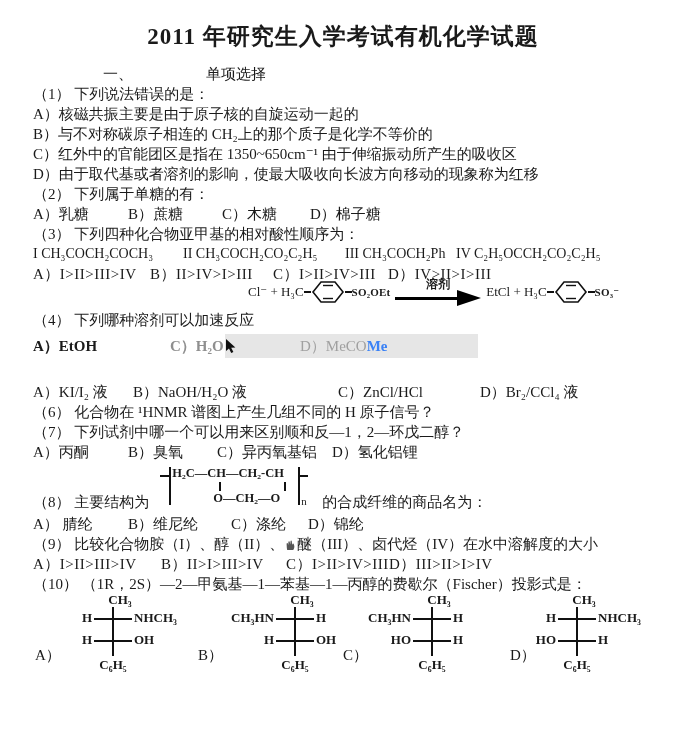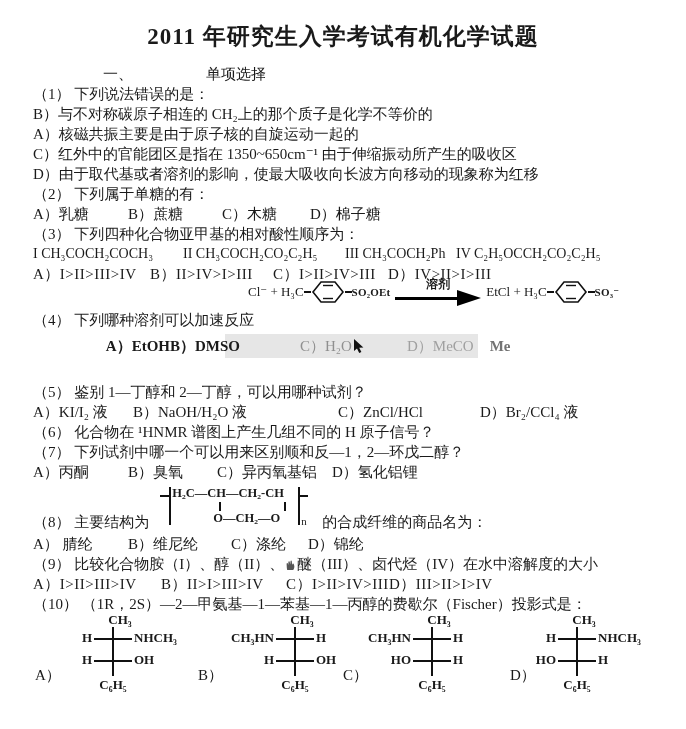--- a/index.html
+++ b/index.html
@@ -36,25 +36,25 @@
   .arrow-label{font-size:12px;line-height:12px;height:12px;font-weight:bold;}
   .arrow-body{position:relative;width:86px;height:16px;}
   .arrow-line{position:absolute;left:0;top:7px;width:64px;height:2.5px;background:#000;}
   .arrow-head{position:absolute;left:62px;top:0;width:0;height:0;border-left:24px solid #000;border-top:8px solid transparent;border-bottom:8px solid transparent;}
   .q4-stem{position:absolute;left:0;top:26px;}
   .q4-opts{position:absolute;left:0;top:52px;width:100%;}
   .q4-opts > span{position:relative;z-index:1;}
   .q4-opts > span:nth-of-type(1){width:137px}
   .q4-opts > span:nth-of-type(2){width:130px;font-weight:600;}
   .q4-opts > span:nth-of-type(3){width:107px}
-  .q4-opts > span:nth-of-type(1){font-weight:600;text-align:right;}
+  .q4-opts > span:nth-of-type(1){font-weight:600;}
   .sel-highlight{position:absolute;left:225px;top:-2px;width:253px;height:24px;background:#e6e6e6;z-index:0;}
   .greyed{color:#8f8f8f;}
   .greyed2{color:#a0a0a0;}
-  .dark{color:#737373;font-weight:600;margin-left:16px;}
+  .dark{color:#3b82f6;font-weight:600;}
   .cursor-icon{vertical-align:-3px;margin-left:1px;}
 
   
   .q8-region{height:52px;display:flex;align-items:flex-end;padding-left:33px;box-sizing:border-box;padding-bottom:2px;font-size:15px;}
   .q8-region .stem-part{line-height:20px;white-space:nowrap;}
   .polymer{position:relative;width:152px;height:46px;margin:0 10px 0 11px;flex:0 0 auto;font-size:12.5px;font-weight:600;}
   .p-line{position:absolute;background:#111;}
   .p-top{position:absolute;left:12px;top:0px;white-space:nowrap;letter-spacing:0px;}
   .p-bot{position:absolute;left:53px;top:25px;white-space:nowrap;}
   .p-n{position:absolute;left:141px;top:29px;font-size:11px;font-weight:400;}
@@ -76,22 +76,22 @@
 
 <div class="page">
 
   <div class="title">2011 年研究生入学考试有机化学试题</div>
 
   <div class="section">
     <span>一、</span><span class="sec-name">单项选择</span>
   </div>
 
   <div class="ln">（1） 下列说法错误的是：</div>
+  <div class="ln">A）核磁共振主要是由于原子核的自旋运动一起的</div>
   <div class="ln">B）与不对称碳原子相连的 CH₂上的那个质子是化学不等价的</div>
-  <div class="ln">A）核磁共振主要是由于原子核的自旋运动一起的</div>
   <div class="ln">C）红外中的官能团区是指在 1350~650cm⁻¹ 由于伸缩振动所产生的吸收区</div>
   <div class="ln">D）由于取代基或者溶剂的影响，使最大吸收向长波方向移动的现象称为红移</div>
 
   <div class="ln">（2） 下列属于单糖的有：</div>
   <div class="optrow opts-q2">
     <span>A）乳糖</span>
     <span>B）蔗糖</span>
     <span>C）木糖</span>
     <span>D）棉子糖</span>
   </div>
@@ -135,29 +135,27 @@
         <line x1="12" y1="6.5" x2="22" y2="6.5" stroke="#111" stroke-width="1.4"></line>
         <line x1="12" y1="19.5" x2="22" y2="19.5" stroke="#111" stroke-width="1.4"></line>
       </svg>
       <i class="bond"></i>
       <span class="grp">SO₃⁻</span>
     </div>
     <div class="ln q4-stem">（4） 下列哪种溶剂可以加速反应</div>
     <div class="optrow q4-opts">
       <div class="sel-highlight"></div>
       <span>A）EtOH</span>
-      <span>B）DMSO</span>
       <span class="greyed"><span>C）H₂O</span><svg class="cursor-icon" width="13" height="15" viewBox="0 0 13 15">
             <path d="M1,0 L1,12 L4,9.6 L6.2,14 L8.4,13 L6.2,8.8 L10.4,8.4 Z" fill="#111"></path>
           </svg></span>
       <span><span class="greyed2">D）MeCO</span><span class="dark">Me</span></span>
     </div>
   </div>
 
-  <div class="ln">（5） 鉴别 1—丁醇和 2—丁醇，可以用哪种试剂？</div>
   <div class="optrow opts-q5">
     <span>A）KI/I₂ 液</span>
     <span>B）NaOH/H₂O 液</span>
     <span>C）ZnCl/HCl</span>
     <span>D）Br₂/CCl₄ 液</span>
   </div>
 
   <div class="ln">（6） 化合物在 ¹HNMR 谱图上产生几组不同的 H 原子信号？</div>
 
   <div class="ln">（7） 下列试剂中哪一个可以用来区别顺和反—1，2—环戊二醇？</div>

